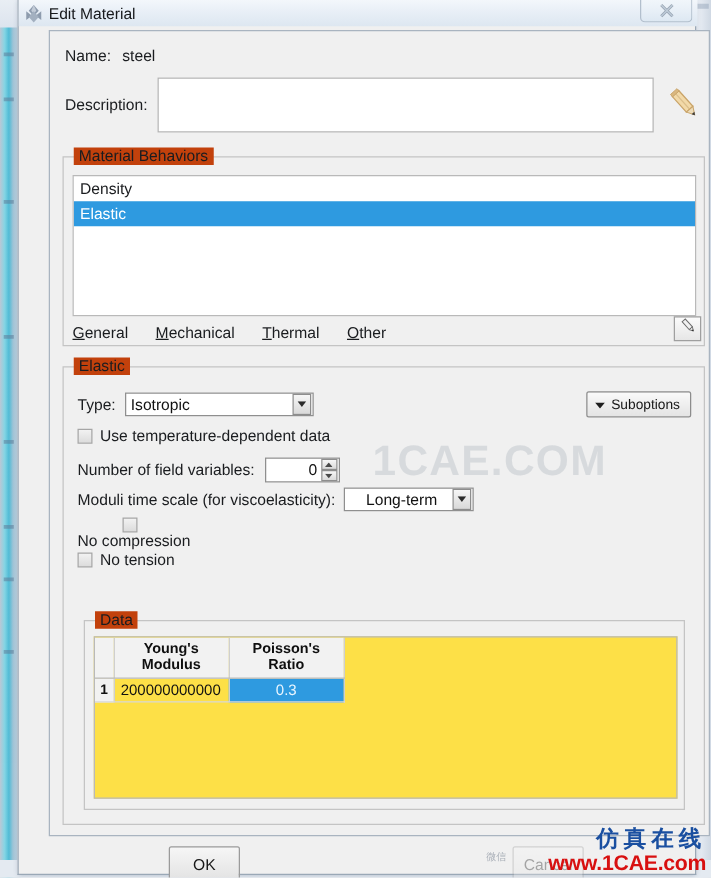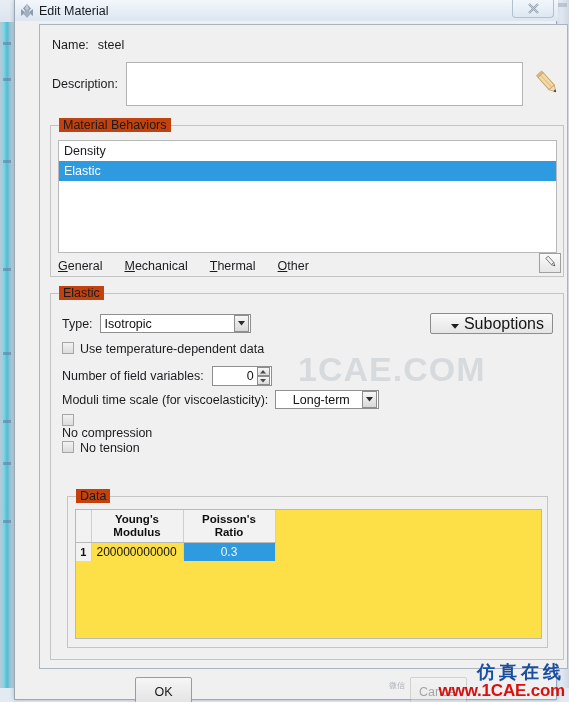--- a/index.html
+++ b/index.html
@@ -158,28 +158,28 @@
   .combo .carrow {
     width: 15px; height: 17px; margin: 1px 1px 1px 0;
     background: linear-gradient(to bottom,#f6f6f6,#d9d9d9);
     border: 1px solid #8d8d8d;
     display: flex; align-items: center; justify-content: center;
   }
   #type-combo { width: 151px; margin-left: 7px; }
 
   #suboptions-btn {
     position: absolute; right: 10px; top: 19px;
-    height: 21px; padding: 0 8px 0 20px;
+    height: 21px; padding: 0 8px 0 6px;
     border: 1px solid #8d8d8d; border-radius: 2px;
     background: linear-gradient(to bottom,#fafafa,#e4e4e4);
     display: flex; align-items: center; gap: 5px;
-    font-size: 16px; color: #161616;
-  }
-
-  .chk-row { position: absolute; display: flex; }
+    font-size: 11px; color: #161616;
+  }
+
+  .chk-row { position: absolute; display: flex; align-items: center; }
   .chkbox {
     width: 12px; height: 12px; border: 1px solid #a6a6a6;
     background: linear-gradient(to bottom,#f2f2f2,#dcdcdc);
     margin-right: 6px; flex: 0 0 auto;
   }
   #temp-dep-row { left: 11px; top: 48px; }
   #nocomp-row   { left: 11px; top: 120px; flex-direction: column; }
   #notension-row{ left: 11px; top: 147px; }
 
   #fieldvars-row { position: absolute; left: 11px; top: 72px; display: flex; align-items: center; }

